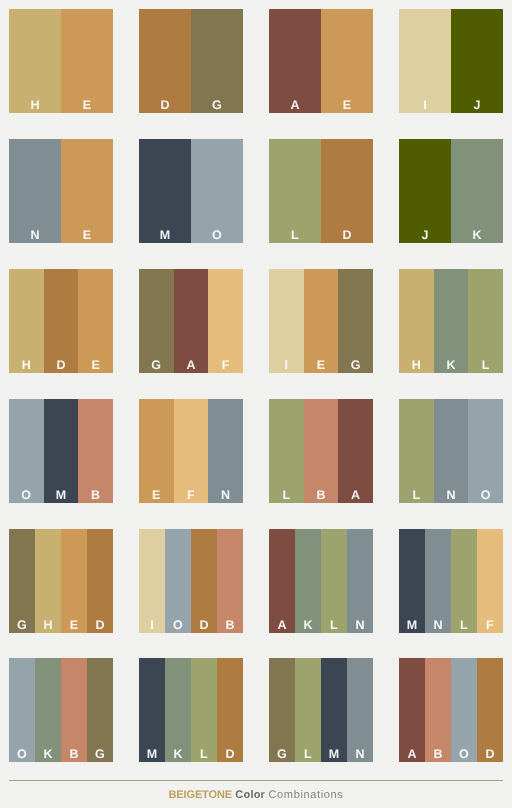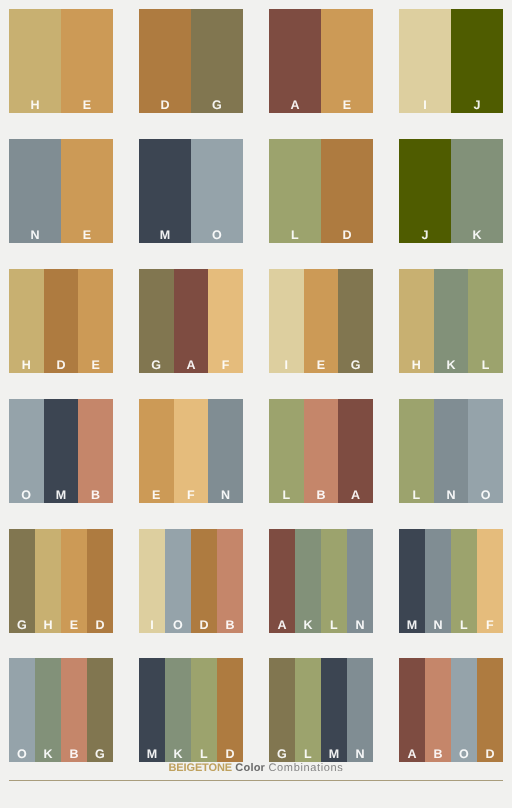--- a/index.html
+++ b/index.html
@@ -57,21 +57,21 @@
     position: absolute;
     left: 9px;
     top: 780px;
     width: 494px;
     height: 1px;
     background: #a99d7c;
   }
   .footer {
     position: absolute;
     left: 0;
-    top: 762px;
+    top: 789px;
     width: 512px;
     text-align: center;
     font-size: 11px;
     letter-spacing: 0.3px;
     transform: translateZ(0);
   }
   .footer .brand { color: #bfa15e; font-weight: bold; letter-spacing: -0.12px; }
   .footer .w2 { color: #6b6b6b; font-weight: bold; letter-spacing: 0.2px; }
   .footer .w3 { color: #848484; letter-spacing: 0.65px; }
 </style>

